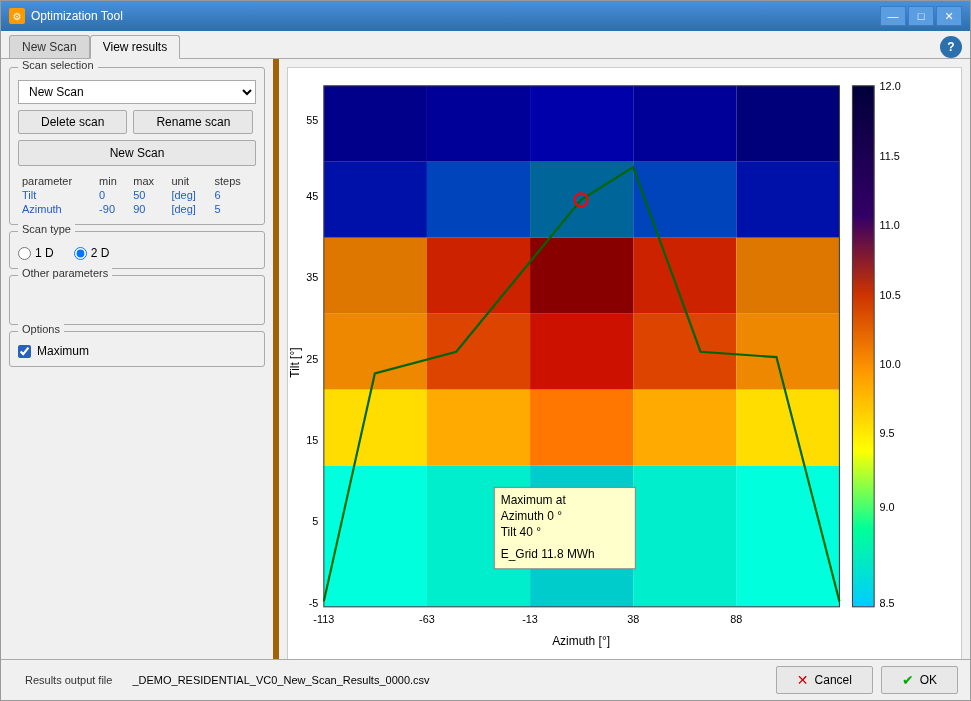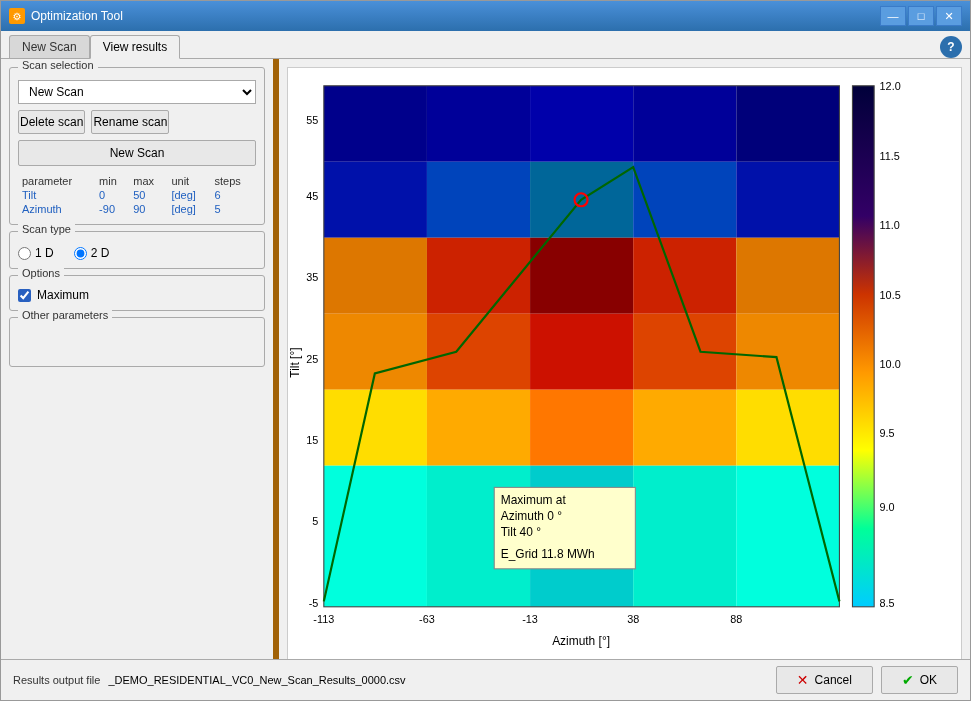--- a/index.html
+++ b/index.html
@@ -20,21 +20,21 @@
     .main-content { display: flex; flex: 1; overflow: hidden; }
     
     .left-panel { width: 278px; padding: 8px; display: flex; flex-direction: column; gap: 6px; flex-shrink: 0; border-right: 6px solid #a16207; }
     
     .group-box { border: 1px solid #aaa; padding: 6px 8px 8px; position: relative; border-radius: 3px; }
     .group-box-title { position: absolute; top: -9px; left: 8px; background: #f0f0f0; padding: 0 4px; font-size: 11px; color: #333; }
     
     .scan-selection { }
     .scan-dropdown { width: 100%; padding: 3px 6px; border: 1px solid #aaa; background: white; font-size: 12px; margin-top: 6px; }
     .scan-btn-row { display: flex; gap: 6px; margin-top: 6px; }
-    .btn { padding: 4px 1px; border: 1px solid #aaa; background: #e8e8e8; font-size: 12px; cursor: pointer; border-radius: 2px; }
+    .btn { padding: 4px 22px; border: 1px solid #aaa; background: #e8e8e8; font-size: 12px; cursor: pointer; border-radius: 2px; }
     .btn-primary { width: 100%; margin-top: 6px; padding: 5px; }
     
     .param-table { width: 100%; margin-top: 8px; border-collapse: collapse; font-size: 11px; }
     .param-table th { text-align: left; color: #333; padding: 1px 4px; font-weight: normal; }
     .param-table td { padding: 1px 4px; }
     .param-table .tilt { color: #2860c0; }
     .param-table .azimuth { color: #2860c0; }
     
     .plot-type { }
     .radio-row { display: flex; gap: 20px; margin-top: 8px; }
@@ -55,21 +55,21 @@
     .right-panel { flex: 1; padding: 8px; display: flex; flex-direction: column; }
     
     .chart-header { display: flex; align-items: center; gap: 10px; margin-bottom: 6px; }
     .variable-label { font-size: 12px; }
     .variable-dropdown { padding: 3px 8px; border: 1px solid #aaa; background: white; font-size: 12px; }
     .chart-title { margin-left: 20px; font-size: 14px; font-weight: bold; text-decoration: underline; color: #000; }
     
     .chart-area { flex: 1; position: relative; background: white; border: 1px solid #ccc; }
     
     .bottom-bar { background: #f0f0f0; border-top: 1px solid #aaa; padding: 6px 12px; display: flex; align-items: center; justify-content: space-between; }
-    .results-file-section { display: flex; align-items: center; gap: 8px; }
+    .results-file-section { display: flex; align-items: center; gap: 20px; margin-left: 12px; }
     .results-label { font-size: 11px; color: #333; }
     .results-filename { font-size: 11px; }
     .bottom-buttons { display: flex; gap: 8px; }
     .bottom-btn { padding: 5px 20px; border: 1px solid #aaa; background: #e8e8e8; font-size: 12px; cursor: pointer; border-radius: 2px; display: flex; align-items: center; gap: 6px; }
     .btn-icon { font-size: 14px; }
   </style>
 </head>
 <body>
 
 <div class="window">
@@ -142,30 +142,30 @@
             <span>1 D</span>
           </label>
           <label class="radio-option">
             <input type="radio" name="plottype" checked="" style="">
             <span>2 D</span>
           </label>
         </div>
       </div>
 
 
+      <div class="group-box other-params">
+        <span class="group-box-title">Other parameters</span>
+      </div>
+
       <div class="group-box options-group">
         <span class="group-box-title">Options</span>
         <div class="checkbox-row">
           <input type="checkbox" checked="" style="">
           <span>Maximum</span>
         </div>
-      </div>
-
-      <div class="group-box other-params">
-        <span class="group-box-title">Other parameters</span>
       </div>
 
     </div>
 
     <div class="right-panel">
 
 
       <div class="chart-area">
         <svg width="100%" height="100%" viewBox="0 0 620 560">
 

